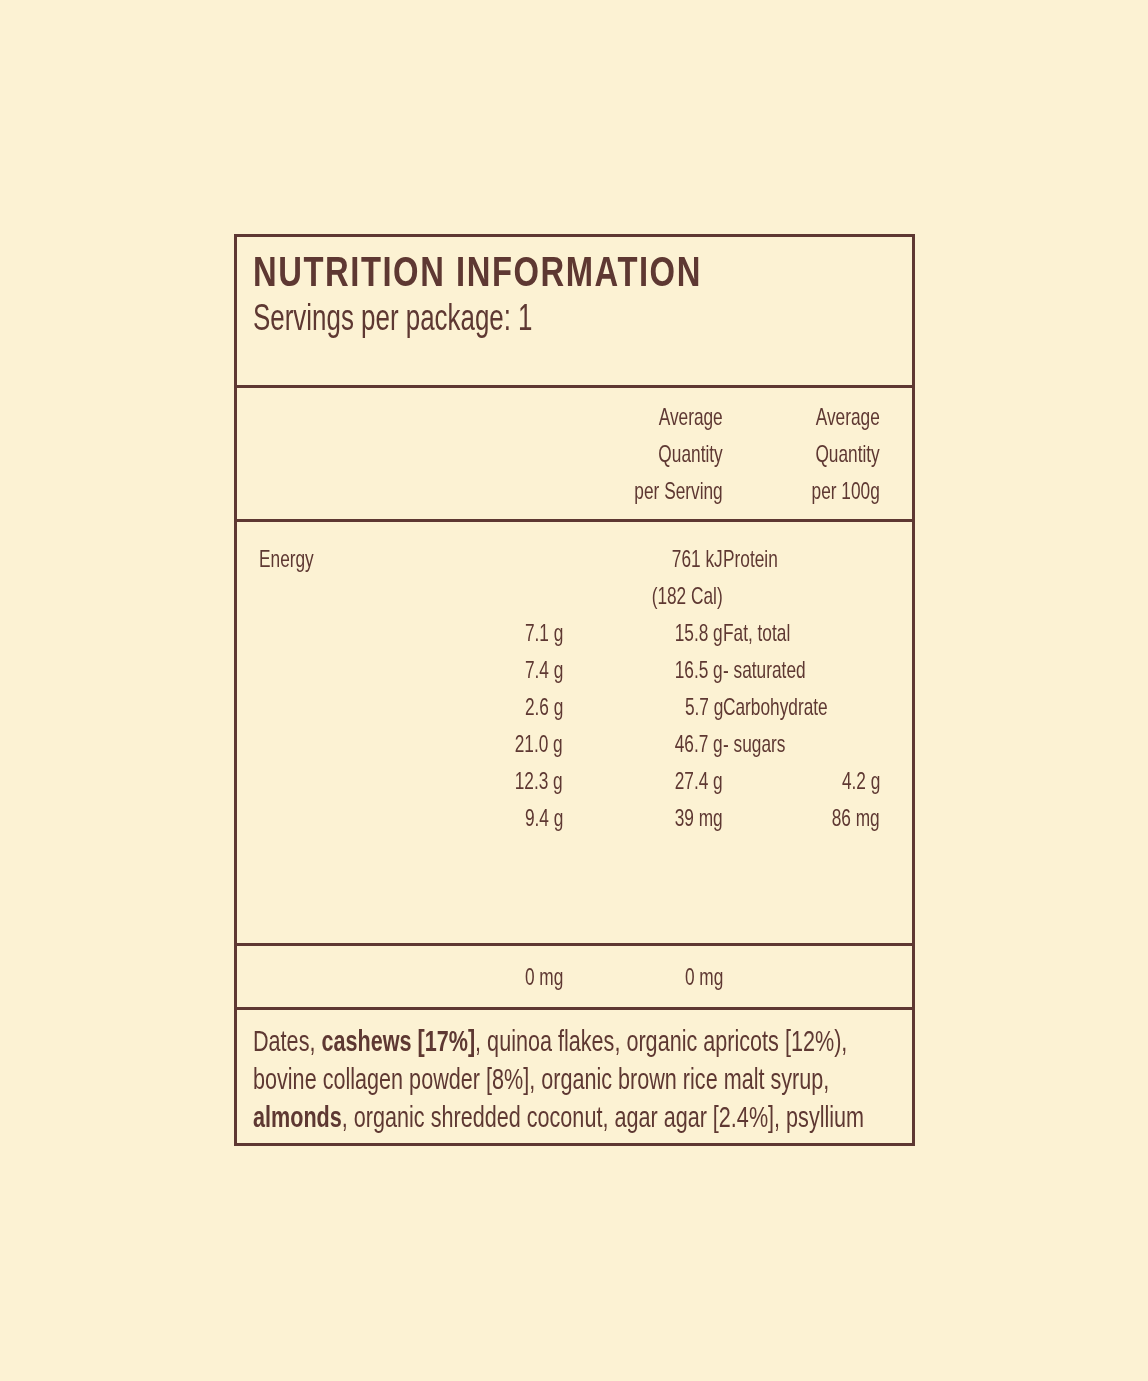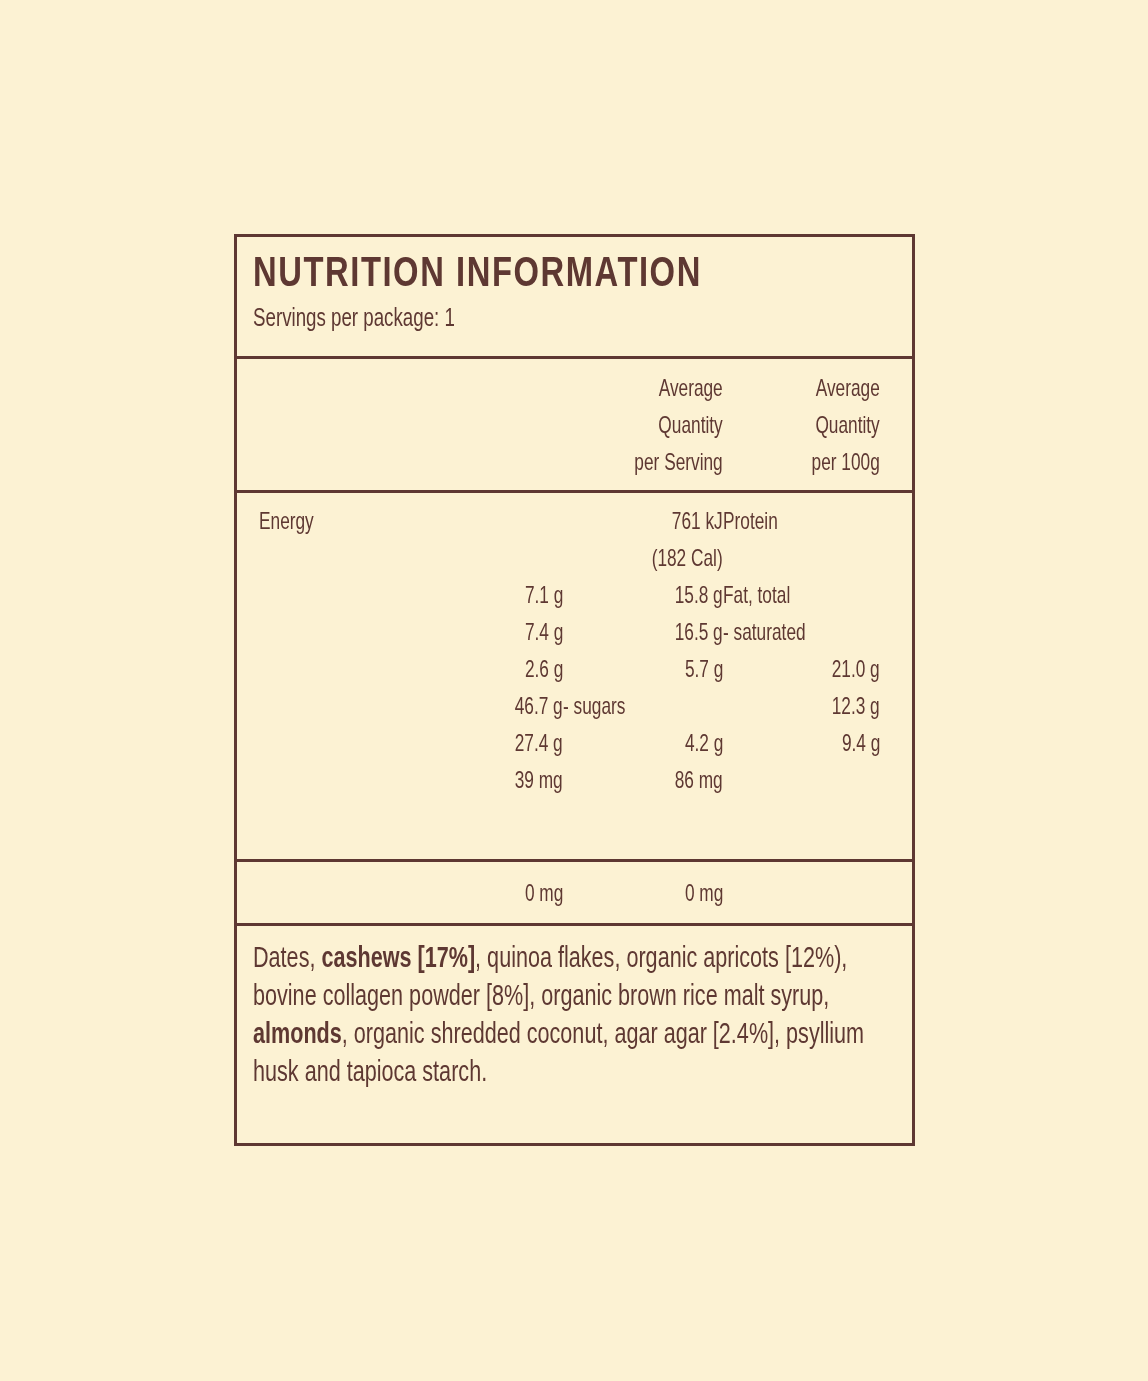--- a/index.html
+++ b/index.html
@@ -25,44 +25,44 @@
   .sec{border-bottom:3px solid var(--ink);}
   .sec:last-child{border-bottom:none;border-radius:13px;}
 
   
   .sx{display:inline-block;transform:scaleX(0.72);}
   .ol{transform-origin:0 50%;}
   .or{transform-origin:100% 50%;}
   .pre{white-space:pre-line;}
 
   
-  .sec-title{height:122px;padding:10px 10px 0 16px;}
+  .sec-title{height:151px;padding:10px 10px 0 16px;}
   .panel-title{
     font-size:42px;font-weight:bold;letter-spacing:2px;
     line-height:50px;white-space:nowrap;
     display:inline-block;transform:scaleX(0.78);transform-origin:0 50%;
   }
-  .t-line{font-size:26px;line-height:41px;white-space:nowrap;}
+  .t-line{font-size:36px;line-height:41px;white-space:nowrap;}
 
   
   .cols{
     display:grid;
     grid-template-columns:1fr 160px 157px;
     padding-left:22px;padding-right:32px;
     align-content:start;
   }
   .cell{font-size:24px;line-height:37px;}
   .val{text-align:right;}
   .val .sx{text-align:right;}
 
   
   .sec-head{height:134px;padding-top:10px;}
 
   
-  .sec-rows{height:369px;padding-top:9px;}
+  .sec-rows{height:424px;padding-top:18px;}
 
   
   .sec-gluten{height:64px;align-content:center;}
 
   
   .sec-ing{flex:1;padding:12px 0 0 16px;overflow:hidden;}
   .ing-text{
     margin:0;font-size:30px;line-height:38px;width:905px;
     transform:scaleX(0.72);transform-origin:0 0;
   }
@@ -107,20 +107,21 @@
     <div class="cell val"><span class="sx or">15.8 g</span></div>
 
     <div class="cell"><span class="sx ol">Fat, total</span></div>
     <div class="cell val"><span class="sx or">7.4 g</span></div>
     <div class="cell val"><span class="sx or">16.5 g</span></div>
 
     <div class="cell"><span class="sx ol">- saturated</span></div>
     <div class="cell val"><span class="sx or">2.6 g</span></div>
     <div class="cell val"><span class="sx or">5.7 g</span></div>
 
+    <div class="cell"><span class="sx ol">Carbohydrate</span></div>
     <div class="cell val"><span class="sx or">21.0 g</span></div>
     <div class="cell val"><span class="sx or">46.7 g</span></div>
 
     <div class="cell"><span class="sx ol">- sugars</span></div>
     <div class="cell val"><span class="sx or">12.3 g</span></div>
     <div class="cell val"><span class="sx or">27.4 g</span></div>
 
     <div class="cell val"><span class="sx or">4.2 g</span></div>
     <div class="cell val"><span class="sx or">9.4 g</span></div>
 

